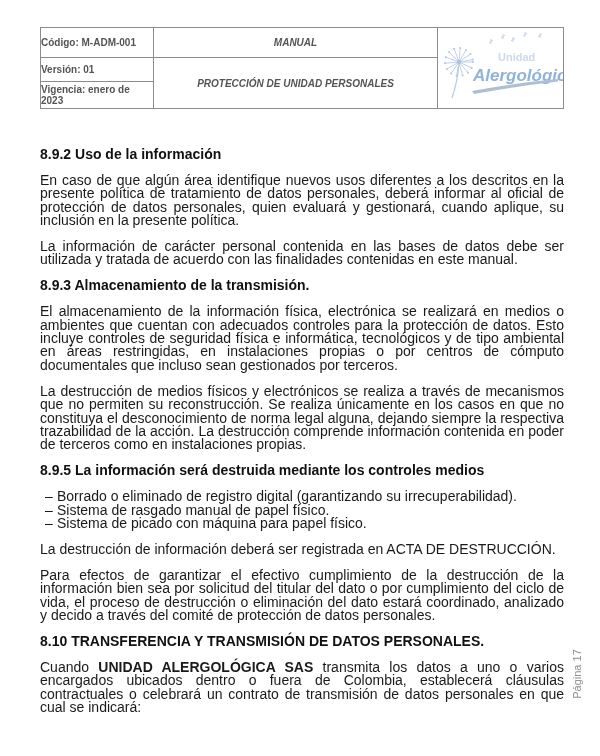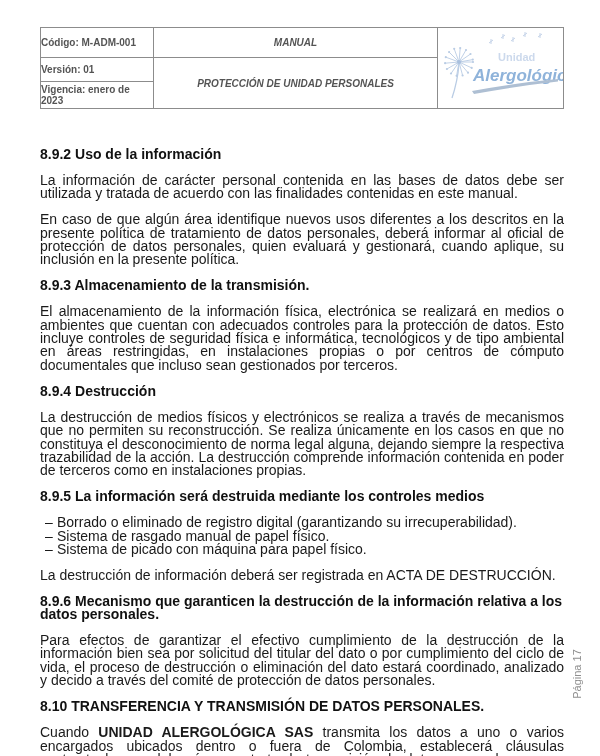--- a/index.html
+++ b/index.html
@@ -148,47 +148,45 @@
     </tr>
     <tr class="row-3">
       <td class="cell-meta">Vigencia: enero de 2023</td>
     </tr>
   </tbody>
     </table>
 
   <div class="content">
 
     <div class="section-heading">8.9.2 Uso de la información</div>
+    <p class="para">En caso de que algún área identifique nuevos usos diferentes a los descritos en la presente política de tratamiento de datos personales, deberá informar al oficial de protección de datos personales, quien evaluará y gestionará, cuando aplique, su inclusión en la presente política.</p>
     <p class="para">La información de carácter personal contenida en las bases de datos debe ser utilizada y tratada de acuerdo con las finalidades contenidas en este manual.</p>
-    <p class="para">En caso de que algún área identifique nuevos usos diferentes a los descritos en la presente política de tratamiento de datos personales, deberá informar al oficial de protección de datos personales, quien evaluará y gestionará, cuando aplique, su inclusión en la presente política.</p>
 
     <div class="section-heading">8.9.3 Almacenamiento de la transmisión.</div>
     <p class="para">El almacenamiento de la información física, electrónica se realizará en medios o ambientes que cuentan con adecuados controles para la protección de datos. Esto incluye controles de seguridad física e informática, tecnológicos y de tipo ambiental en áreas restringidas, en instalaciones propias o por centros de cómputo documentales que incluso sean gestionados por terceros.</p>
 
-    <div class="section-heading">8.9.4 Destrucción</div>
     <p class="para">La destrucción de medios físicos y electrónicos se realiza a través de mecanismos que no permiten su reconstrucción. Se realiza únicamente en los casos en que no constituya el desconocimiento de norma legal alguna, dejando siempre la respectiva trazabilidad de la acción. La destrucción comprende información contenida en poder de terceros como en instalaciones propias.</p>
 
     <div class="section-heading">8.9.5 La información será destruida mediante los controles medios</div>
     <div class="bullets">
       <div class="bullet-row">
         <span class="bullet-marker">–</span>
         <span class="bullet-text">Borrado o eliminado de registro digital (garantizando su irrecuperabilidad).</span>
       </div>
       <div class="bullet-row">
         <span class="bullet-marker">–</span>
         <span class="bullet-text">Sistema de rasgado manual de papel físico.</span>
       </div>
       <div class="bullet-row">
         <span class="bullet-marker">–</span>
         <span class="bullet-text">Sistema de picado con máquina para papel físico.</span>
       </div>
     </div>
     <p class="para">La destrucción de información deberá ser registrada en ACTA DE DESTRUCCIÓN.</p>
 
-    <div class="section-heading">8.9.6 Mecanismo que garanticen la destrucción de la información relativa a los datos personales.</div>
     <p class="para">Para efectos de garantizar el efectivo cumplimiento de la destrucción de la información bien sea por solicitud del titular del dato o por cumplimiento del ciclo de vida, el proceso de destrucción o eliminación del dato estará coordinado, analizado y decido a través del comité de protección de datos personales.</p>
 
     <div class="section-heading">8.10 TRANSFERENCIA Y TRANSMISIÓN DE DATOS PERSONALES.</div>
     <p class="para"><span>Cuando </span><span class="bold-inline">UNIDAD ALERGOLÓGICA SAS</span><span> transmita los datos a uno o varios encargados ubicados dentro o fuera de Colombia, establecerá cláusulas contractuales o celebrará un contrato de transmisión de datos personales en que cual se indicará:</span></p>
 
   </div>
 
   <div class="page-num">Página 17</div>
 
 </div>

